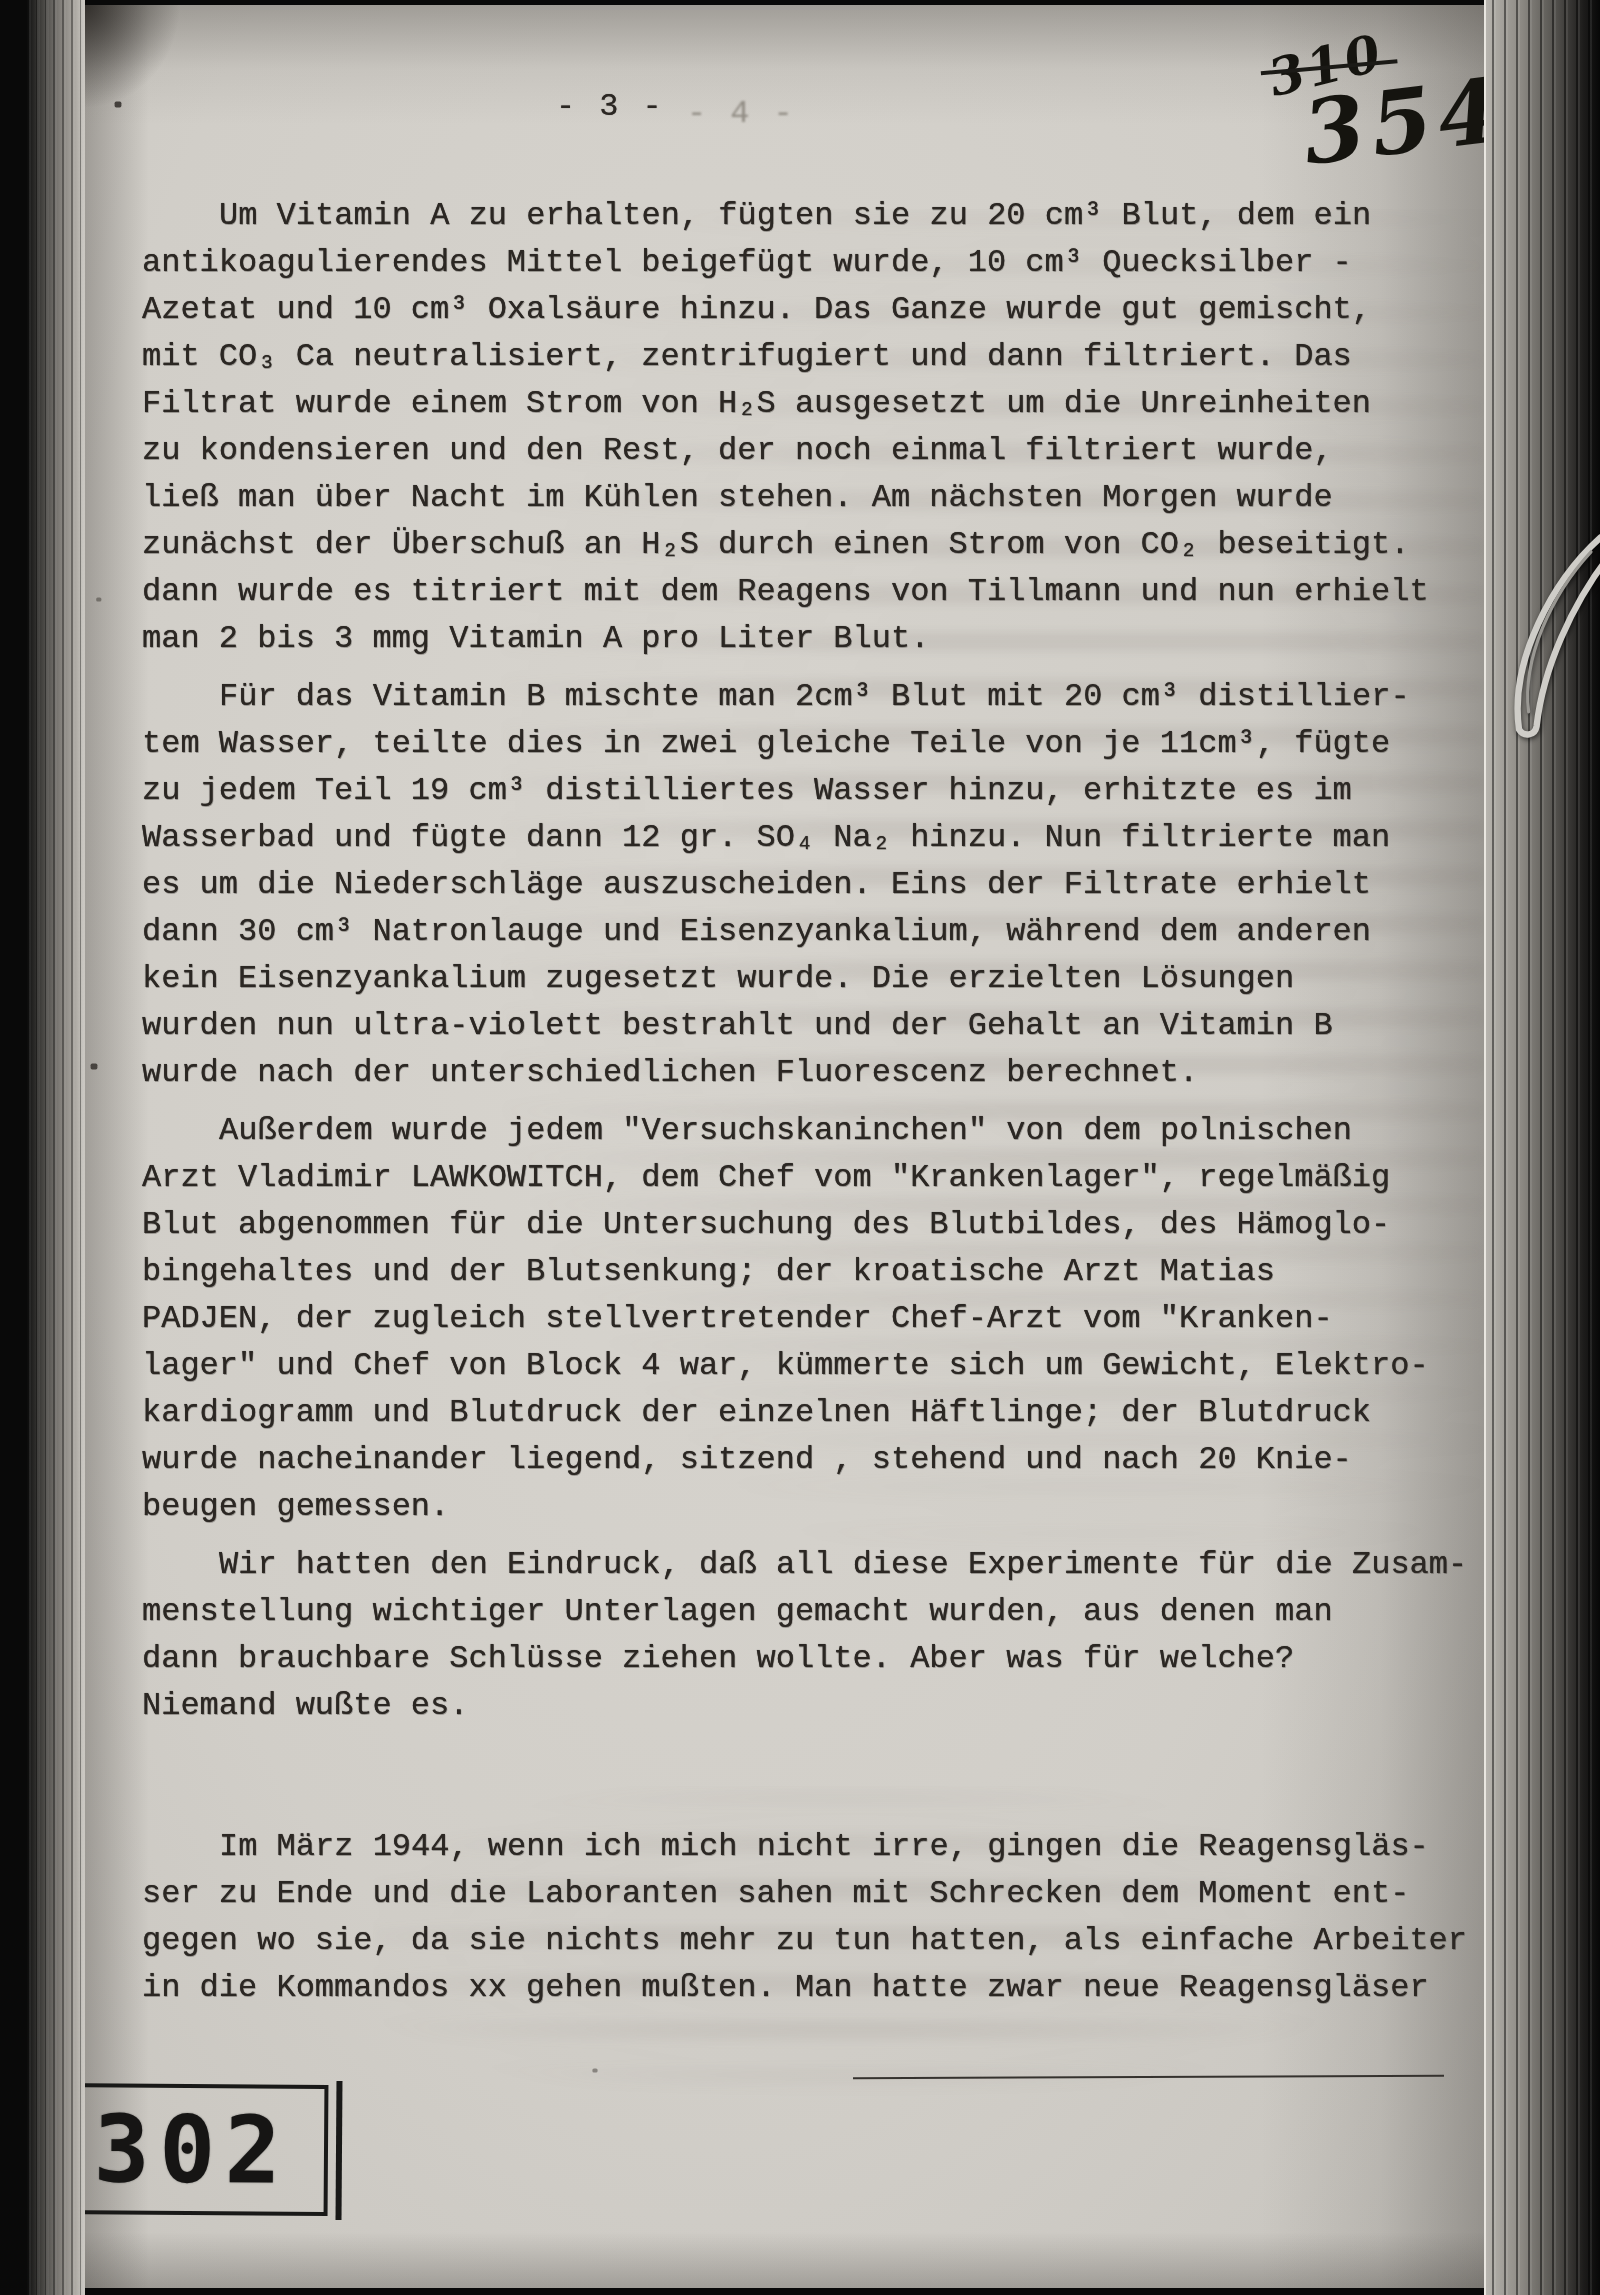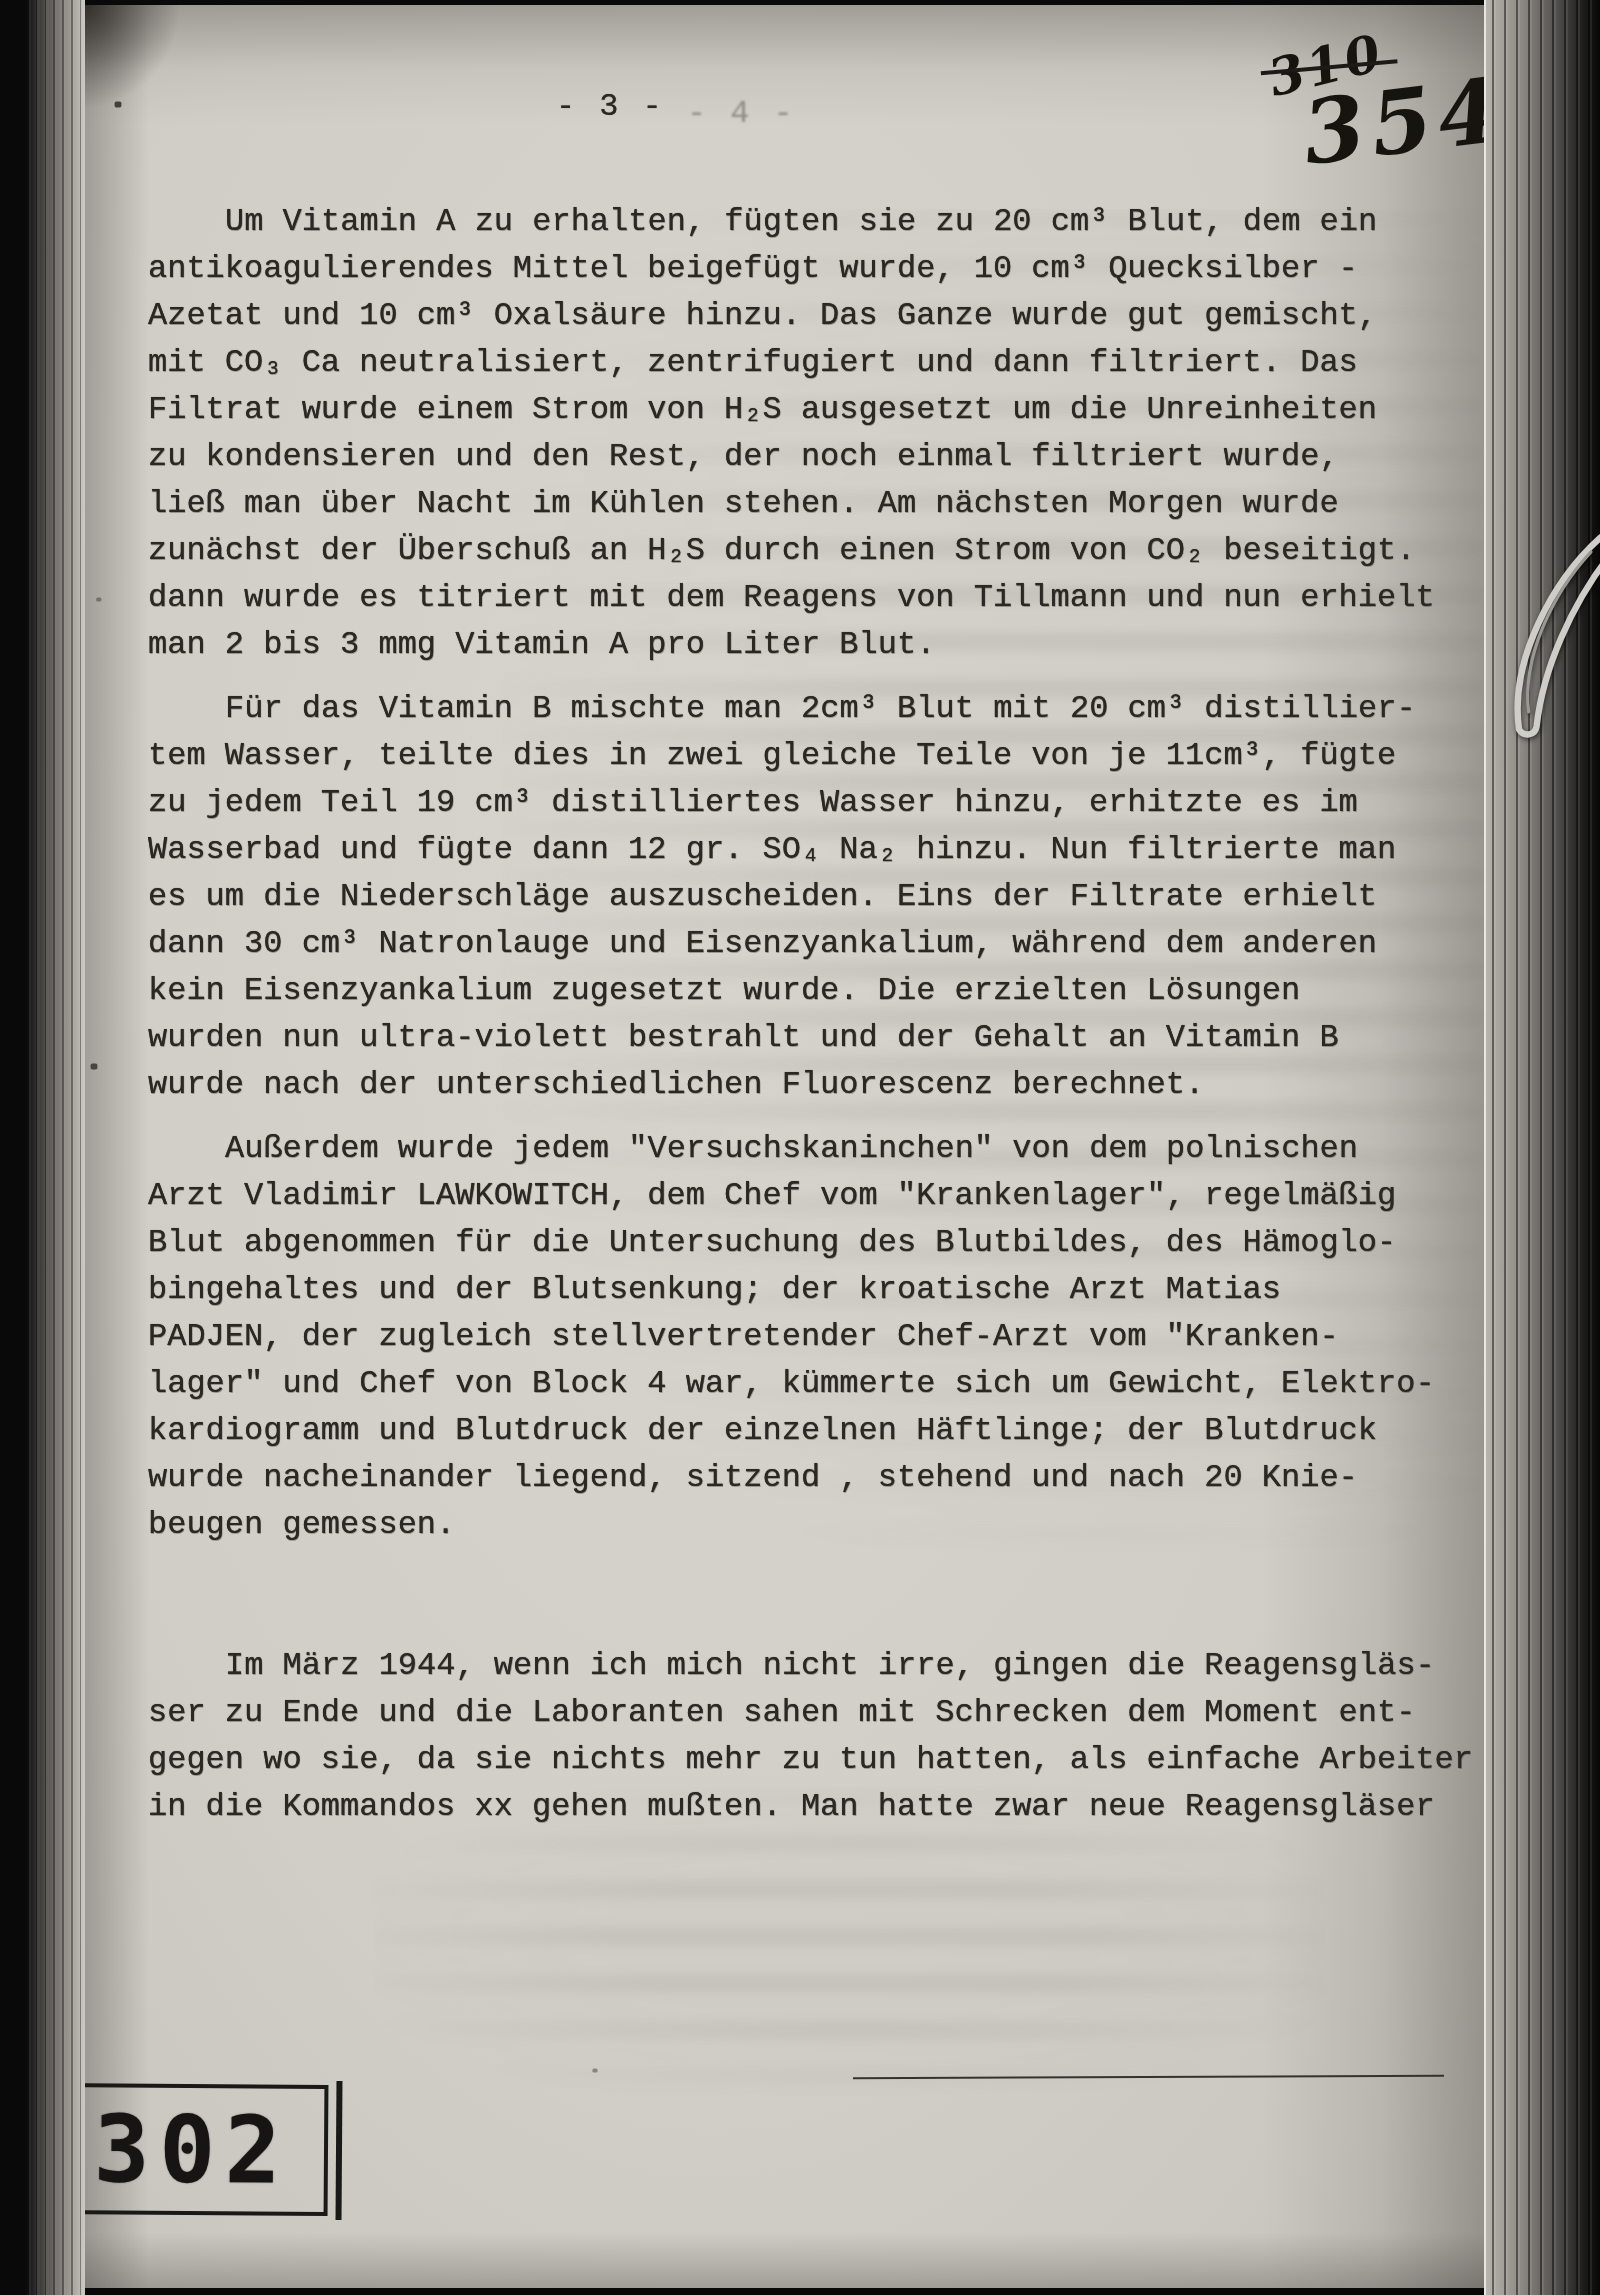--- a/index.html
+++ b/index.html
@@ -32,21 +32,21 @@
     position:absolute;left:0;top:0;width:96px;height:104px;
     background:radial-gradient(ellipse at 0% 0%, rgba(25,22,19,0.75), rgba(0,0,0,0) 70%);
   }
 
   
   .text-block{
     position:absolute;left:46px;top:176px;width:1361px;
     font-size:32px;line-height:47px;color:var(--ink,#2b2723);
   }
   .para{
-    margin:17px;white-space:pre-line;text-indent:77px;
+    margin:11px;white-space:pre-line;text-indent:77px;
     text-shadow:0 0 0.8px rgba(43,39,35,0.85), 0.6px 0.6px 0 rgba(43,39,35,0.30);
   }
   .para.gap{margin-top:94px}
 
   
   .page-num{
     position:absolute;left:471px;top:83px;font-size:32px;letter-spacing:2.4px;
     color:var(--ink,#2b2723);text-shadow:0 0 0.8px rgba(43,39,35,0.85);
   }
   .ghost-num{left:602px;top:90px;color:#918c84;text-shadow:none;filter:blur(0.8px)}
@@ -173,20 +173,24 @@
 wurde nach der unterschiedlichen Fluorescenz berechnet.</p>
       <p class="para">Außerdem wurde jedem "Versuchskaninchen" von dem polnischen
 Arzt Vladimir LAWKOWITCH, dem Chef vom "Krankenlager", regelmäßig
 Blut abgenommen für die Untersuchung des Blutbildes, des Hämoglo-
 bingehaltes und der Blutsenkung; der kroatische Arzt Matias
 PADJEN, der zugleich stellvertretender Chef-Arzt vom "Kranken-
 lager" und Chef von Block 4 war, kümmerte sich um Gewicht, Elektro-
 kardiogramm und Blutdruck der einzelnen Häftlinge; der Blutdruck
 wurde nacheinander liegend, sitzend , stehend und nach 20 Knie-
 beugen gemessen.</p>
+      <p class="para">Wir hatten den Eindruck, daß all diese Experimente für die Zusam-
+menstellung wichtiger Unterlagen gemacht wurden, aus denen man
+dann brauchbare Schlüsse ziehen wollte.  Aber was für welche?
+Niemand wußte es.</p>
       <p class="para gap">Im März 1944, wenn ich mich nicht irre, gingen die Reagensgläs-
 ser zu Ende und die Laboranten sahen mit Schrecken dem Moment ent-
 gegen wo sie, da sie nichts mehr zu tun hatten, als einfache Arbeiter
 in die Kommandos xx gehen mußten. Man hatte zwar neue Reagensgläser</p>
     </div>
 
     <div class="hrule"></div>
 
     <div class="stamp">
       <span>302</span>

